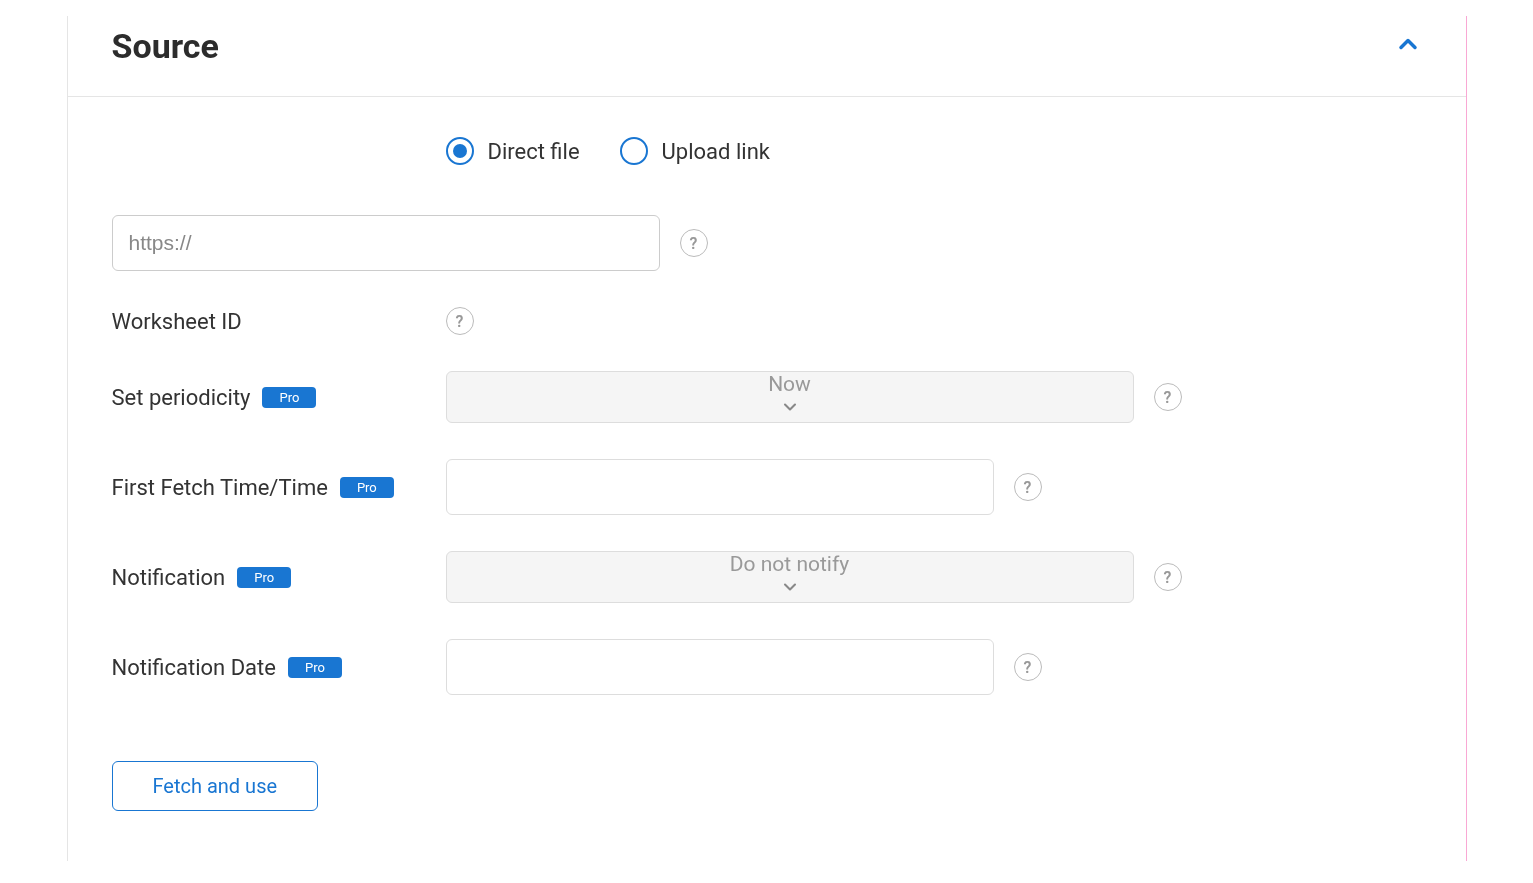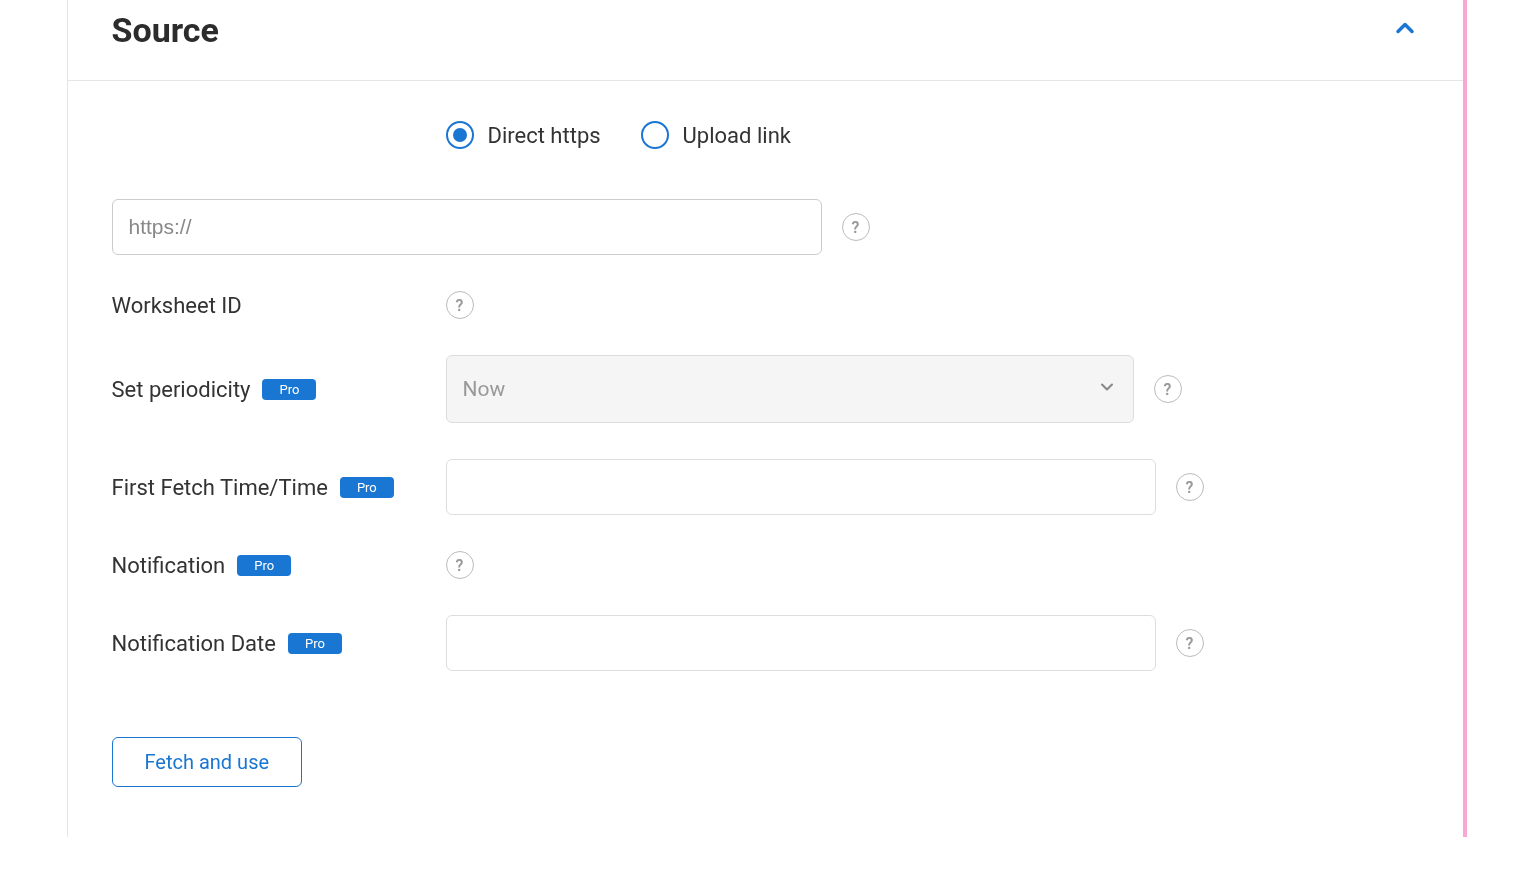--- a/index.html
+++ b/index.html
@@ -7,23 +7,23 @@
       margin: 0;
       padding: 0;
     }
     body {
       font-family: -apple-system, BlinkMacSystemFont, "Segoe UI", Roboto, "Helvetica Neue", Arial, sans-serif;
       background: #fff;
       color: #333;
     }
     .panel {
       width: 1400px;
-      margin: 0 auto;
+      margin: 16px auto;
       border-left: 1px solid #e5e5e5;
-      border-right: 4px solid #f9a8d4;
+      border-right: 1px solid #f9a8d4;
       background: #fff;
     }
     .panel-header {
       display: flex;
       justify-content: space-between;
       align-items: center;
       padding: 10px 44px 30px 44px;
       border-bottom: 1px solid #e5e5e5;
     }
     .panel-title {
@@ -92,45 +92,46 @@
     .pro-badge {
       background: #1976d2;
       color: #fff;
       font-size: 13px;
       font-weight: 400;
       padding: 3px 17px;
       border-radius: 4px;
       text-transform: none;
     }
     .form-input {
-      width: 710px;
+      width: 548px;
       height: 56px;
       padding: 0 16px;
       font-size: 21px;
       border: 1px solid #ccc;
       border-radius: 6px;
       background: #fff;
       color: #333;
     }
     .form-input::placeholder {
       color: #888;
     }
     .form-select {
       width: 688px;
-      height: 68px;
+      height: 52px;
       padding: 0 16px;
       font-size: 21px;
       border: 1px solid #ddd;
       border-radius: 6px;
       background: #f5f5f5;
       color: #999;
       display: flex;
       align-items: center;
       justify-content: space-between;
       cursor: pointer;
+      flex-direction: column;
     }
     .select-chevron {
       color: #888;
     }
     .form-input.disabled-look {
       background: #fff;
       border: 1px solid #ddd;
     }
     .help-icon {
       width: 28px;
@@ -141,21 +142,21 @@
       font-size: 16px;
       display: flex;
       align-items: center;
       justify-content: center;
       cursor: pointer;
       flex-shrink: 0;
       font-weight: 600;
     }
     .fetch-button {
       margin-top: 30px;
-      padding: 12px 32px;
+      padding: 12px 40px;
       font-size: 20px;
       color: #1976d2;
       background: #fff;
       border: 1px solid #1976d2;
       border-radius: 6px;
       cursor: pointer;
       font-family: inherit;
     }
   </style>
 </head>
@@ -169,21 +170,21 @@
           <polyline points="18 15 12 9 6 15"></polyline>
         </svg>
     </span>
   </div>
 
   <div class="panel-body">
 
     <div class="radio-row">
       <div class="radio-item">
         <span class="radio-circle checked"></span>
-        <span class="radio-label">Direct https</span>
+        <span class="radio-label">Direct file</span>
       </div>
       <div class="radio-item">
         <span class="radio-circle"></span>
         <span class="radio-label">Upload link</span>
       </div>
     </div>
 
     <div class="form-row">
       <input type="text" class="form-input" placeholder="https://" style="">
       <span class="help-icon">?</span>
@@ -219,20 +220,28 @@
       </div>
       <input type="text" class="form-input disabled-look" style="">
       <span class="help-icon">?</span>
     </div>
 
     <div class="form-row">
       <div class="form-label-wrap">
         <span class="form-label">Notification</span>
         <span class="pro-badge">Pro</span>
       </div>
+      <div class="form-select">
+        <span>Do not notify</span>
+        <span class="select-chevron">
+          <svg width="20" height="20" viewBox="0 0 24 24" fill="none" stroke="currentColor" stroke-width="2.5" stroke-linecap="round" stroke-linejoin="round">
+              <polyline points="6 9 12 15 18 9"></polyline>
+            </svg>
+        </span>
+      </div>
       <span class="help-icon">?</span>
     </div>
 
     <div class="form-row">
       <div class="form-label-wrap">
         <span class="form-label">Notification Date</span>
         <span class="pro-badge">Pro</span>
       </div>
       <input type="text" class="form-input disabled-look" style="">
       <span class="help-icon">?</span>

